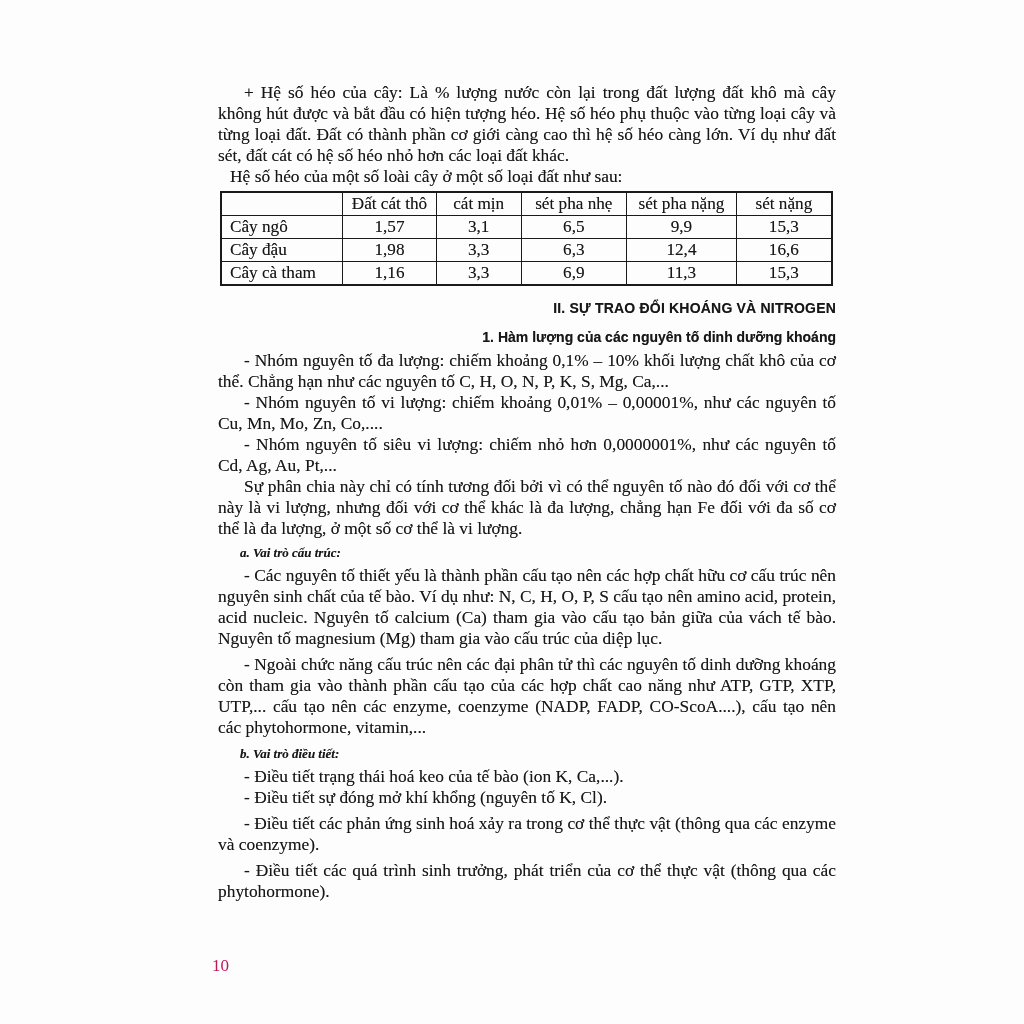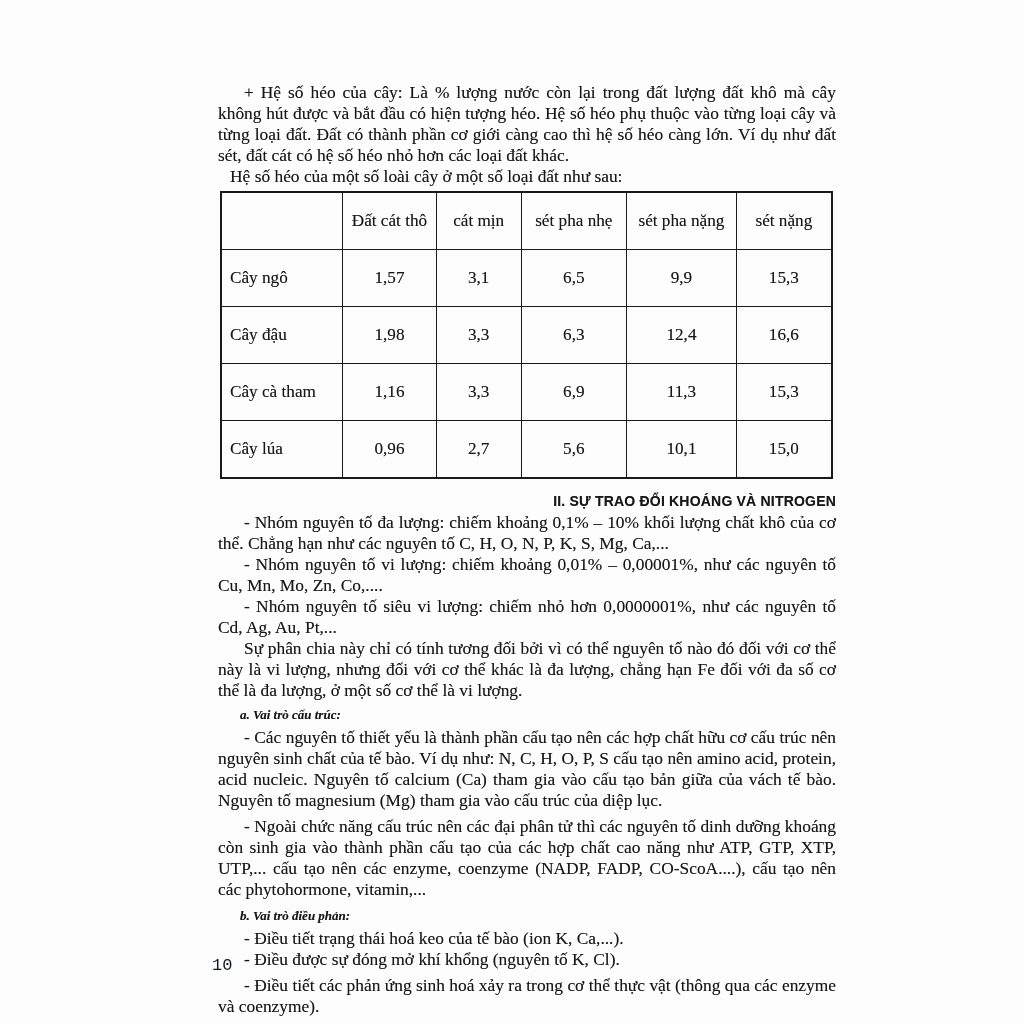--- a/index.html
+++ b/index.html
@@ -16,43 +16,43 @@
   }
   p{margin:0;}
   .indent{text-indent:26px;}
   .small-indent{text-indent:12px;}
   
   table.wilting{
     border-collapse:collapse;margin:4px 0 0 2px;width:613px;
     font-size:17.2px;line-height:20px;text-shadow:0 0 .5px rgba(20,20,20,.45);
   }
   table.wilting td,table.wilting th{
-    border:1.6px solid #1a1a1a;padding:17px 4px;height:22px;
+    border:1.6px solid #1a1a1a;padding:0 4px;height:22px;
     font-weight:normal;text-align:center;vertical-align:middle;
   }
   table.wilting{border:2px solid #1a1a1a;}
   table.wilting td.rowlabel{text-align:left;padding-left:8px;}
   
   .h-sans{
     font-family:"Liberation Sans","DejaVu Sans",sans-serif;
     font-weight:bold;font-size:14px;line-height:21px;text-align:right;
     text-shadow:0 0 .4px rgba(20,20,20,.5);
   }
   .h-main{margin:12px 0 0 2px;letter-spacing:.2px;}
   .h-sub{margin:8px 0 2px 28px;}
   .h-sub2{margin:10px 0 2px 28px;}
   .h-alpha{
     font-weight:bold;font-style:italic;font-size:13px;line-height:21px;
     margin:3px 0 2px 22px;text-align:left;
   }
   .gap-top{margin-top:5px;}
   .page-number{
     position:absolute;left:212px;top:956px;
-    font-family:Liberation Mono, monospace;
-    font-size:17px;color:#0f172a;
+    font-family:Liberation Serif, serif;
+    font-size:17px;color:#be185d;
   }
 </style>
 </head>
 <body>
 
 <div class="sheet">
   <div class="content">
 
     <p class="indent">+ Hệ số héo của cây: Là % lượng nước còn lại trong đất lượng đất khô mà cây không hút được và bắt đầu có hiện tượng héo. Hệ số héo phụ thuộc vào từng loại cây và từng loại đất. Đất có thành phần cơ giới càng cao thì hệ số héo càng lớn. Ví dụ như đất sét, đất cát có hệ số héo nhỏ hơn các loại đất khác.</p>
     <p class="small-indent">Hệ số héo của một số loài cây ở một số loại đất như sau:</p>
@@ -92,46 +92,39 @@
           <td>16,6</td>
         </tr>
         <tr>
           <td class="rowlabel">Cây cà tham</td>
           <td>1,16</td>
           <td>3,3</td>
           <td>6,9</td>
           <td>11,3</td>
           <td>15,3</td>
         </tr>
-        <tr>
-          <td class="rowlabel">Cây lúa</td>
-          <td>0,96</td>
-          <td>2,7</td>
-          <td>5,6</td>
-          <td>10,1</td>
-          <td>15,0</td>
-        </tr>
       </tbody>
     </table>
 
     <div class="h-sans h-main">II. SỰ TRAO ĐỔI KHOÁNG VÀ NITROGEN</div>
 
+    <div class="h-sans h-sub">1. Hàm lượng của các nguyên tố dinh dưỡng khoáng</div>
 
     <p class="indent">- Nhóm nguyên tố đa lượng: chiếm khoảng 0,1% – 10% khối lượng chất khô của cơ thể. Chẳng hạn như các nguyên tố C, H, O, N, P, K, S, Mg, Ca,...</p>
     <p class="indent">- Nhóm nguyên tố vi lượng: chiếm khoảng 0,01% – 0,00001%, như các nguyên tố Cu, Mn, Mo, Zn, Co,....</p>
     <p class="indent">- Nhóm nguyên tố siêu vi lượng: chiếm nhỏ hơn 0,0000001%, như các nguyên tố Cd, Ag, Au, Pt,...</p>
     <p class="indent">Sự phân chia này chỉ có tính tương đối bởi vì có thể nguyên tố nào đó đối với cơ thể này là vi lượng, nhưng đối với cơ thể khác là đa lượng, chẳng hạn Fe đối với đa số cơ thể là đa lượng, ở một số cơ thể là vi lượng.</p>
 
 
     <div class="h-alpha">a. Vai trò cấu trúc:</div>
     <p class="indent">- Các nguyên tố thiết yếu là thành phần cấu tạo nên các hợp chất hữu cơ cấu trúc nên nguyên sinh chất của tế bào. Ví dụ như: N, C, H, O, P, S cấu tạo nên amino acid, protein, acid nucleic. Nguyên tố calcium (Ca) tham gia vào cấu tạo bản giữa của vách tế bào. Nguyên tố magnesium (Mg) tham gia vào cấu trúc của diệp lục.</p>
-    <p class="indent gap-top">- Ngoài chức năng cấu trúc nên các đại phân tử thì các nguyên tố dinh dưỡng khoáng còn sinh gia vào thành phần cấu tạo của các hợp chất cao năng như ATP, GTP, XTP, UTP,... cấu tạo nên các enzyme, coenzyme (NADP, FADP, CO-ScoA....), cấu tạo nên các phytohormone, vitamin,...</p>
+    <p class="indent gap-top">- Ngoài chức năng cấu trúc nên các đại phân tử thì các nguyên tố dinh dưỡng khoáng còn tham gia vào thành phần cấu tạo của các hợp chất cao năng như ATP, GTP, XTP, UTP,... cấu tạo nên các enzyme, coenzyme (NADP, FADP, CO-ScoA....), cấu tạo nên các phytohormone, vitamin,...</p>
 
-    <div class="h-alpha gap-top">b. Vai trò điều phản:</div>
+    <div class="h-alpha gap-top">b. Vai trò điều tiết:</div>
     <p class="indent">- Điều tiết trạng thái hoá keo của tế bào (ion K, Ca,...).</p>
-    <p class="indent">- Điều được sự đóng mở khí khổng (nguyên tố K, Cl).</p>
+    <p class="indent">- Điều tiết sự đóng mở khí khổng (nguyên tố K, Cl).</p>
     <p class="indent gap-top">- Điều tiết các phản ứng sinh hoá xảy ra trong cơ thể thực vật (thông qua các enzyme và coenzyme).</p>
     <p class="indent gap-top">- Điều tiết các quá trình sinh trưởng, phát triển của cơ thể thực vật (thông qua các phytohormone).</p>
 
   </div>
 
   <div class="page-number">10</div>
 </div>
 
 </body></html>

